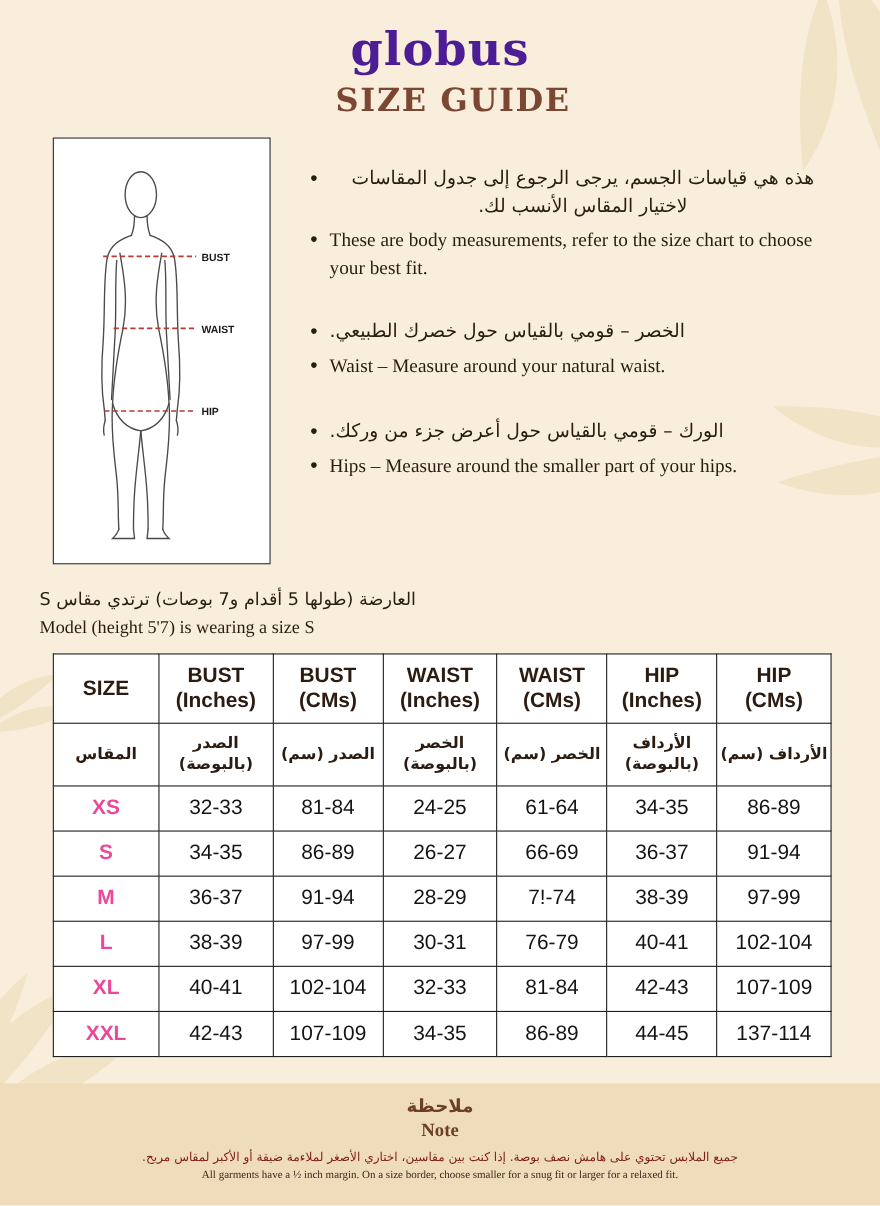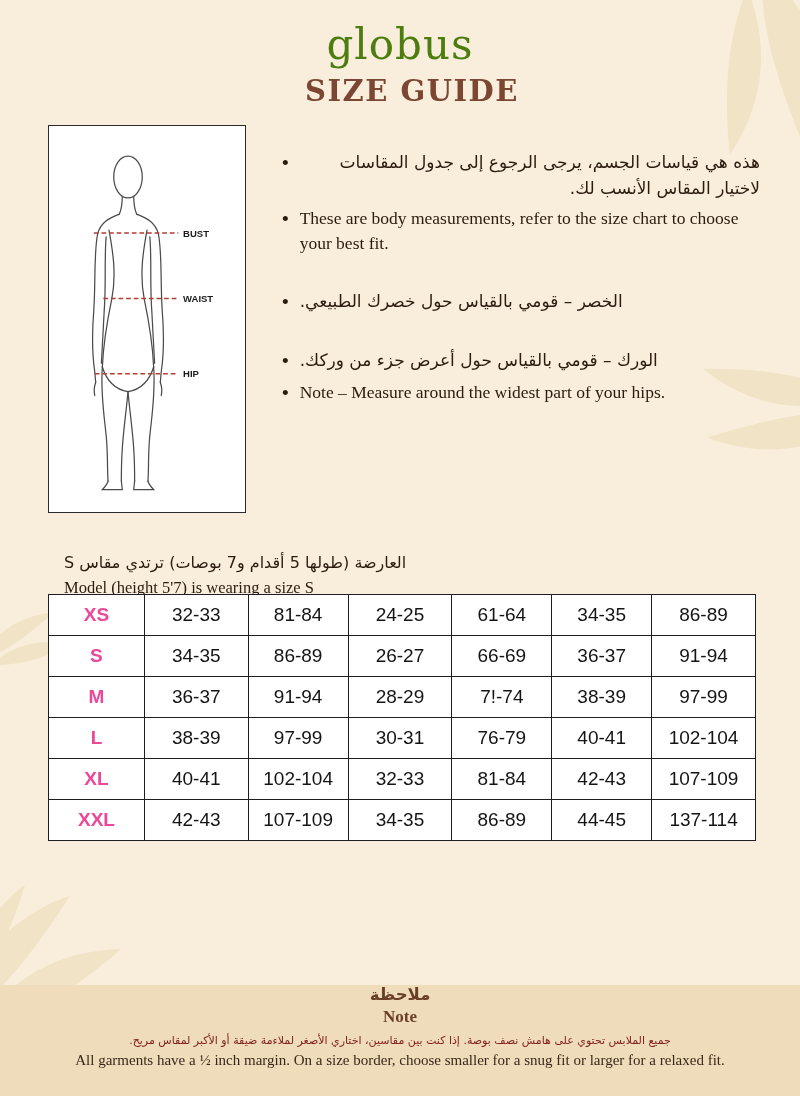--- a/index.html
+++ b/index.html
@@ -14,22 +14,22 @@
   }
   
   .leaf { position: absolute; }
   .leaf svg path { fill: #f1e3c6; }
 
   
   .brand {
     position: absolute; top: 20px; left: 0; width: 100%;
     text-align: center;
     font-family: "DejaVu Serif", serif;
-    font-weight: 400; font-size: 42px; letter-spacing: 1px;
-    color: #4d7c0f; z-index: 2;
+    font-weight: 700; font-size: 42px; letter-spacing: 1px;
+    color: #4c1d95; z-index: 2;
   }
   .guide-title {
     position: absolute; top: 74px; left: 12px; width: 100%;
     text-align: center;
     font-family: "DejaVu Serif", serif;
     font-weight: 700; font-size: 29px; letter-spacing: 1.5px;
     color: #7b4632; z-index: 2;
   }
 
   
@@ -45,31 +45,31 @@
   .measure-line { stroke: #b43c34; stroke-width: 1.6; stroke-dasharray: 5,3; }
   .measure-label { font-family: "Liberation Sans", sans-serif; font-size: 10px; font-weight: bold; fill: #1a1a1a; }
 
   
   .bullets { position: absolute; left: 282px; top: 150px; width: 478px; z-index: 2; }
   .group { margin-bottom: 33px; }
   .group:last-child { margin-bottom: 0; }
   .bullet { display: flex; align-items: flex-start; margin-bottom: 5px; }
   .bullet::before { content: "\2022"; font-size: 19px; line-height: 1.4; margin-right: 11px; color: #2b1b10; }
   .ar-text {
-    direction: rtl; text-align: right;
+    direction: rtl; text-align: center;
     font-family: "DejaVu Sans", sans-serif;
     font-size: 17px; line-height: 1.5;
   }
   .en-text {
     font-family: "Liberation Serif", serif;
     font-size: 17.5px; line-height: 1.42;
   }
 
   
-  .model-note { position: absolute; left: 64px; top: 533px; z-index: 2; margin-top: 18px; }
+  .model-note { position: absolute; left: 36px; top: 533px; z-index: 2; }
   .model-note .ar-line { font-family: "DejaVu Sans", sans-serif; font-size: 16px; line-height: 1.55; }
   .model-note .ar-line .rtl { direction: rtl; unicode-bidi: embed; }
   .model-note .en-line { font-family: "Liberation Serif", serif; font-size: 16.5px; line-height: 1.4; }
 
   
   .size-table {
     position: absolute; left: 48px; top: 594px; width: 708px;
     border-collapse: collapse; background: #ffffff; z-index: 2;
   }
   .size-table th, .size-table td {
@@ -85,26 +85,26 @@
     font-size: 14.5px; font-weight: bold; line-height: 1.35;
     padding: 5px 2px; white-space: pre-line; height: 46px;
   }
   .size-table td { font-size: 19px; height: 38px; color: #141414; }
   .size-table td.size-cell { font-weight: bold; color: #ec4899; }
 
   
   .note-band {
     position: absolute; left: 0; top: 985px; width: 800px; height: 111px;
     background: #eedcba; text-align: center; box-sizing: border-box;
-    z-index: 2;
+    padding-top: 11px; z-index: 2;
   }
   .note-title-ar { font-family: "DejaVu Sans", sans-serif; font-size: 16.5px; font-weight: bold; color: #6b3e28; }
   .note-title-en { font-family: "Liberation Serif", serif; font-size: 17px; font-weight: bold; color: #6b3e28; margin-top: 3px; }
   .note-body-ar { font-family: "DejaVu Sans", sans-serif; font-size: 11px; color: #7f1d1d; margin-top: 7px; white-space: nowrap; }
-  .note-body-en { font-family: "Liberation Serif", serif; font-size: 15px; color: #3a281a; margin-top: 5px; white-space: nowrap; }
+  .note-body-en { font-family: "Liberation Serif", serif; font-size: 10px; color: #3a281a; margin-top: 5px; white-space: nowrap; }
 </style>
 </head>
 <body>
 
 <div class="page">
 
   <div class="leaf" style="right:-34px; top:-16px; transform:rotate(150deg);">
     <svg viewBox="0 0 140 160" width="160" height="183">
         <path d="M18,158 C6,110 16,56 62,10 C54,70 42,120 18,158 Z"></path>
         <path d="M36,152 C44,100 72,58 122,34 C96,92 68,128 36,152 Z"></path>
@@ -173,47 +173,77 @@
         <div class="ar-text" dir="rtl">هذه هي قياسات الجسم، يرجى الرجوع إلى جدول المقاسات لاختيار المقاس الأنسب لك.</div>
       </div>
       <div class="bullet">
         <div class="en-text">These are body measurements, refer to the size chart to choose your best fit.</div>
       </div>
     </div>
     <div class="group">
       <div class="bullet">
         <div class="ar-text" dir="rtl">الخصر – قومي بالقياس حول خصرك الطبيعي.</div>
       </div>
+      <div class="bullet">
+        <div class="en-text">Waist – Measure around your natural waist.</div>
+      </div>
     </div>
     <div class="group">
       <div class="bullet">
         <div class="ar-text" dir="rtl">الورك – قومي بالقياس حول أعرض جزء من وركك.</div>
       </div>
       <div class="bullet">
-        <div class="en-text">Note – Measure around the widest part of your hips.</div>
+        <div class="en-text">Hips – Measure around the smaller part of your hips.</div>
       </div>
     </div>
   </div>
 
   <div class="model-note">
     <div class="ar-line"><span class="rtl" dir="rtl">العارضة (طولها 5 أقدام و7 بوصات) ترتدي مقاس S</span></div>
     <div class="en-line">Model (height 5'7) is wearing a size S</div>
   </div>
 
   <table class="size-table">
     <colgroup>
       <col style="width:96px">
         <col style="width:104px">
         <col style="width:100px">
         <col style="width:104px">
         <col style="width:100px">
         <col style="width:100px">
         <col style="width:104px">
     </colgroup>
     <tbody>
+        <tr>
+      <th class="th-en">SIZE</th>
+      <th class="th-en">BUST
+(Inches)</th>
+      <th class="th-en">BUST
+(CMs)</th>
+      <th class="th-en">WAIST
+(Inches)</th>
+      <th class="th-en">WAIST
+(CMs)</th>
+      <th class="th-en">HIP
+(Inches)</th>
+      <th class="th-en">HIP
+(CMs)</th>
+    </tr>
+    <tr>
+      <th class="th-ar" dir="rtl">المقاس</th>
+      <th class="th-ar" dir="rtl">الصدر
+(بالبوصة)</th>
+      <th class="th-ar" dir="rtl">الصدر (سم)</th>
+      <th class="th-ar" dir="rtl">الخصر
+(بالبوصة)</th>
+      <th class="th-ar" dir="rtl">الخصر (سم)</th>
+      <th class="th-ar" dir="rtl">الأرداف
+(بالبوصة)</th>
+      <th class="th-ar" dir="rtl">الأرداف (سم)</th>
+    </tr>
     <tr>
       <td class="size-cell">XS</td>
       <td>32-33</td>
       <td>81-84</td>
       <td>24-25</td>
       <td>61-64</td>
       <td>34-35</td>
       <td>86-89</td>
     </tr>
     <tr>

